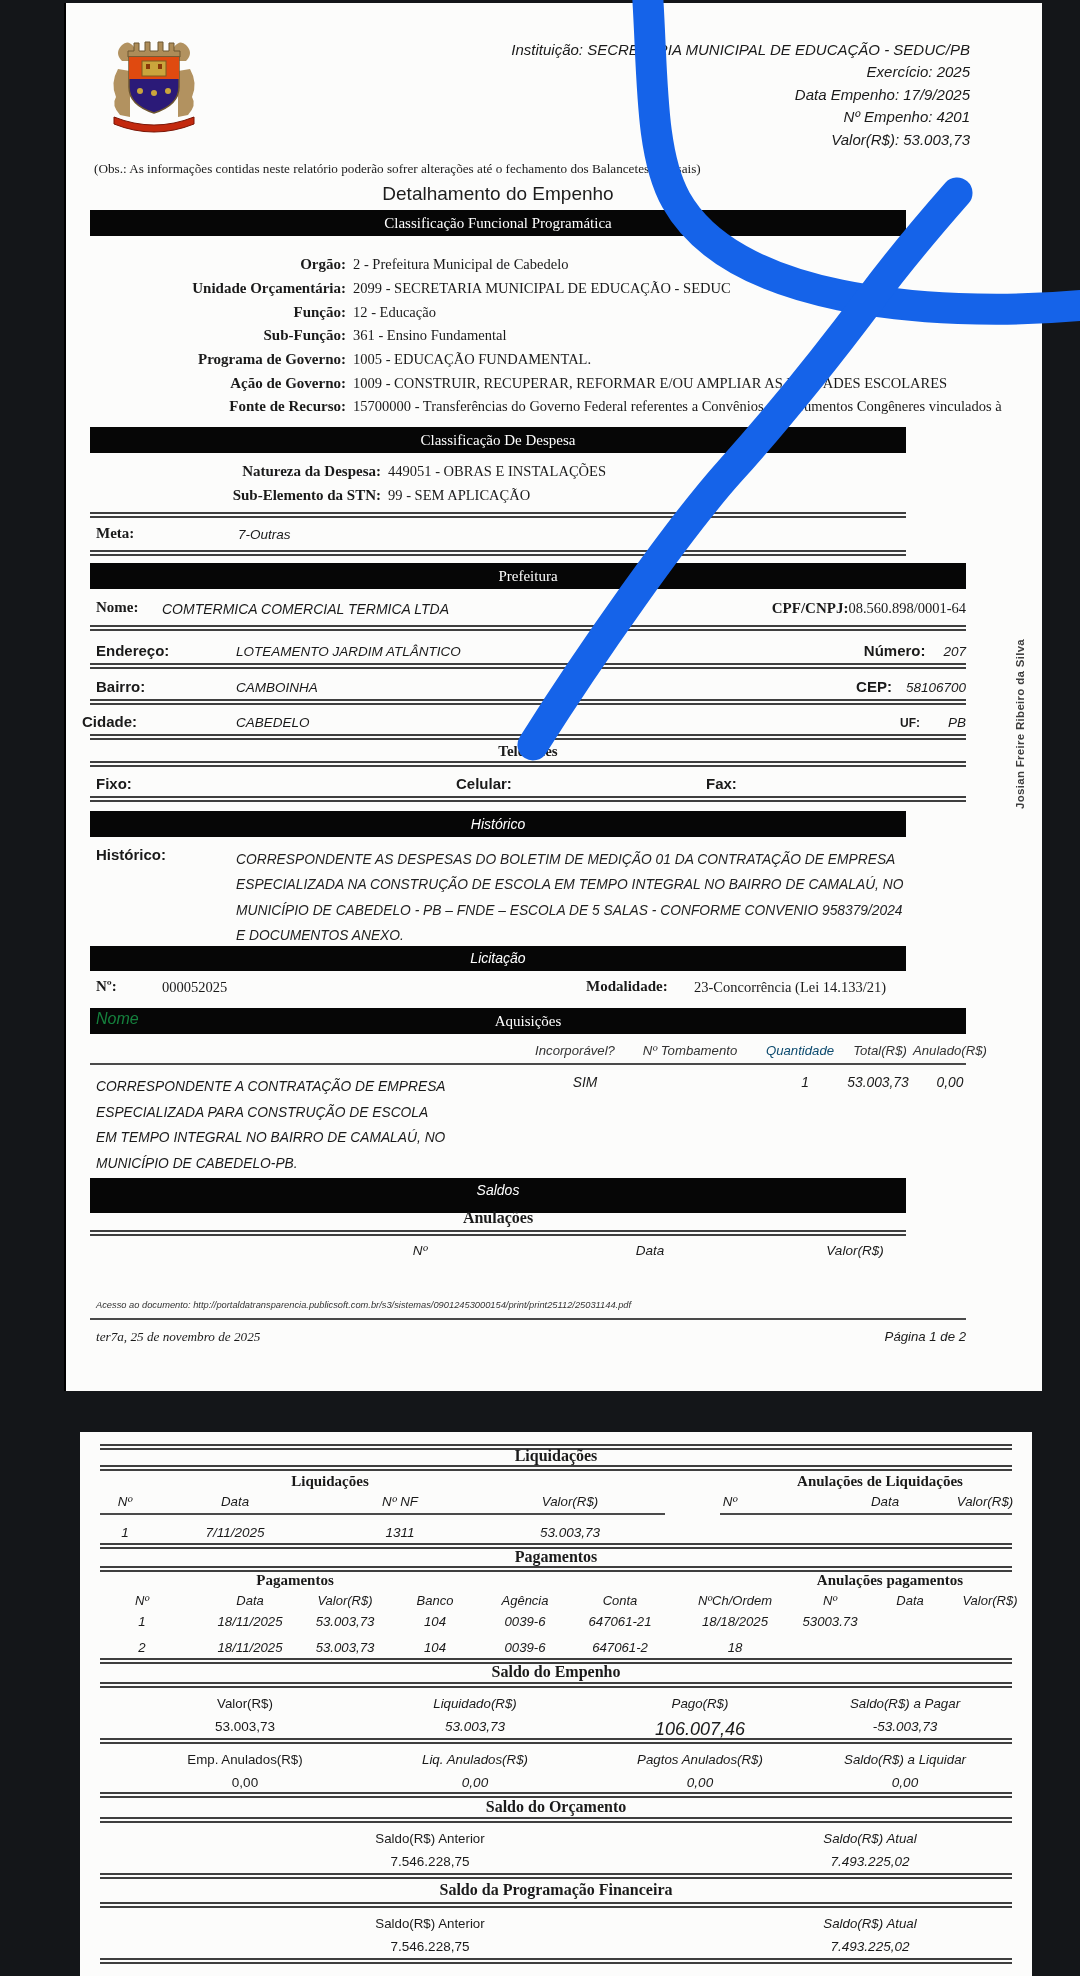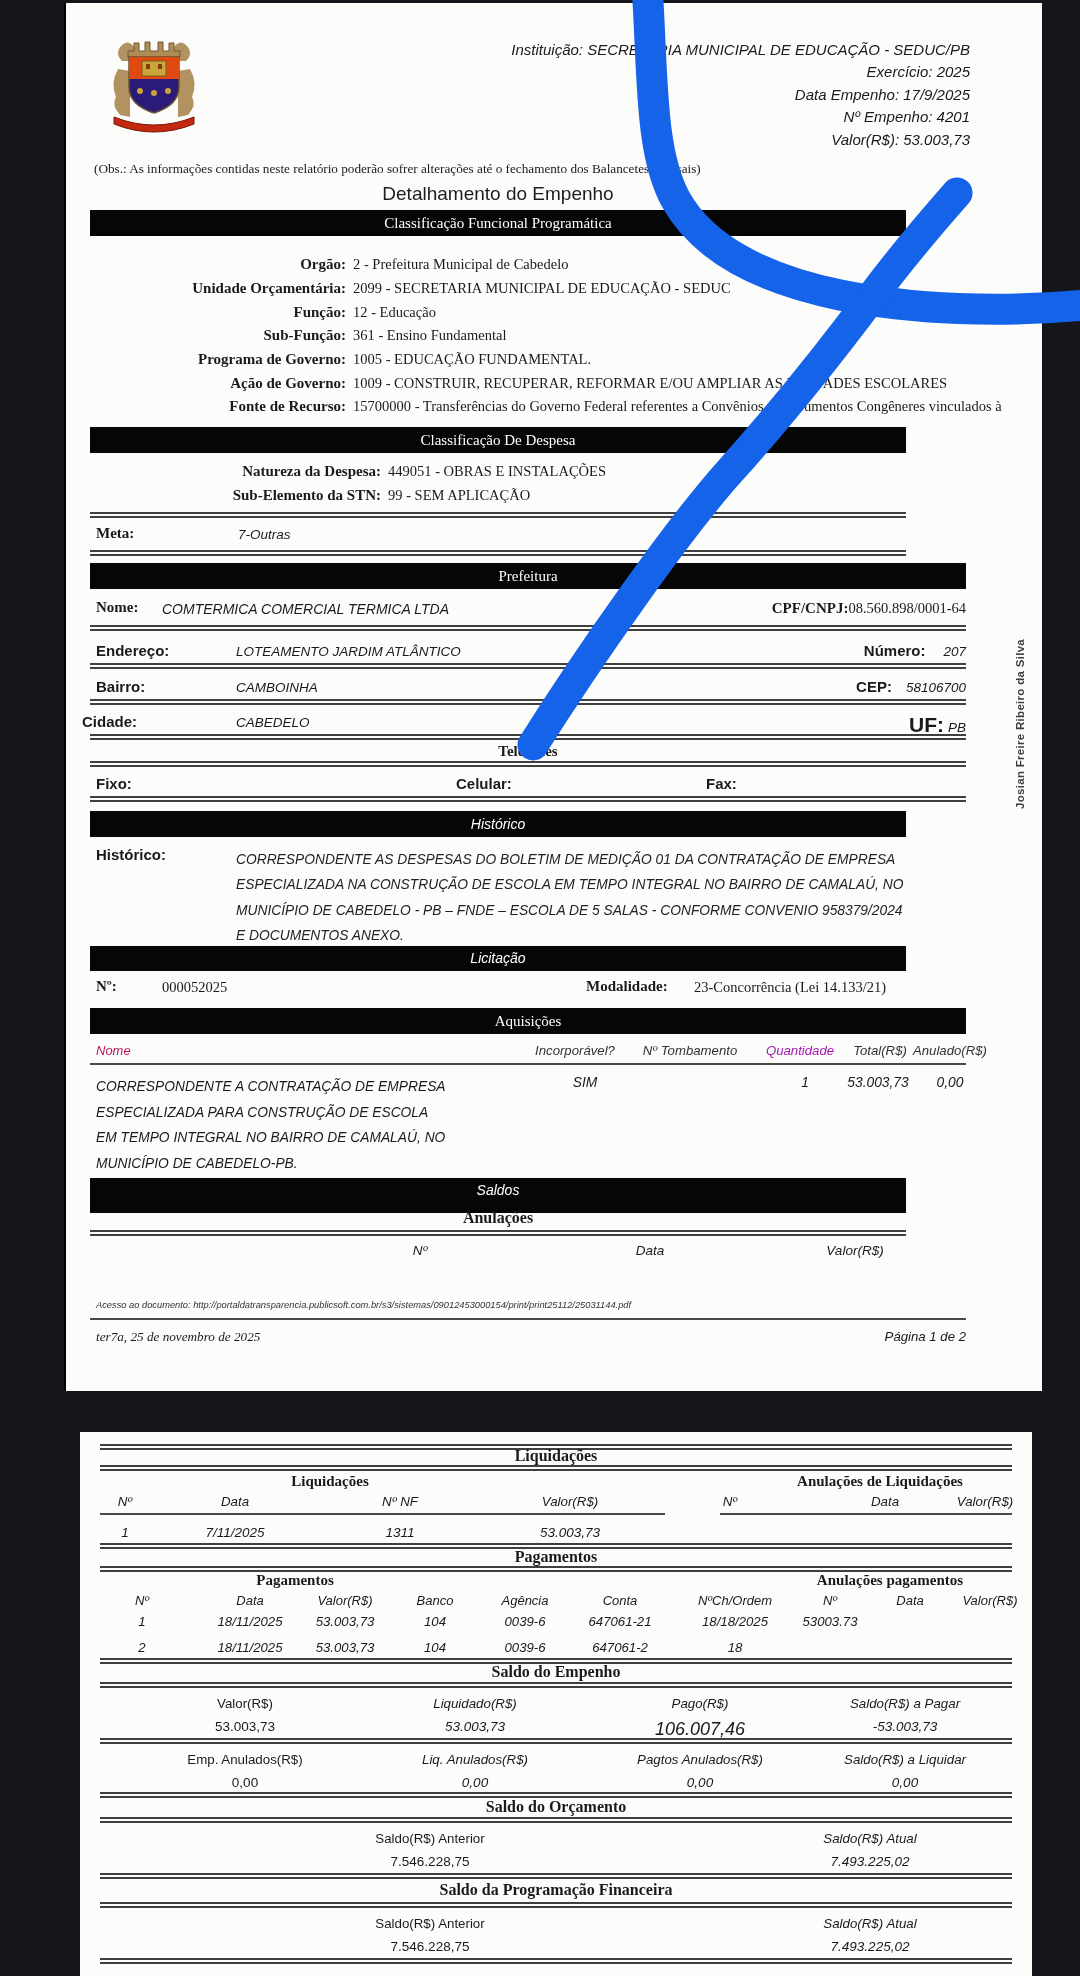--- a/index.html
+++ b/index.html
@@ -94,45 +94,45 @@
     <div class="abs" style="right:76px;top:639px;"><span class="snsb" style="font-size:15px;margin-right:18px;">Número:</span><span class="it" style="font-size:13.5px;">207</span></div>
     <div class="dline" style="left:24px;top:660px;width:876px;"></div>
 
     <div class="abs snsb" style="left:30px;top:675px;font-size:15px;">Bairro:</div>
     <div class="abs it" style="left:170px;top:677px;font-size:13.5px;">CAMBOINHA</div>
     <div class="abs" style="right:76px;top:675px;"><span class="snsb" style="font-size:15px;margin-right:14px;">CEP:</span><span class="it" style="font-size:13.5px;">58106700</span></div>
     <div class="dline" style="left:24px;top:696px;width:876px;"></div>
 
     <div class="abs snsb" style="left:16px;top:710px;font-size:15px;">Cidade:</div>
     <div class="abs it" style="left:170px;top:712px;font-size:13.5px;">CABEDELO</div>
-    <div class="abs" style="right:76px;top:710px;"><span class="snsb" style="font-size:21px;margin-right:4px;">UF:</span><span class="it" style="font-size:13.5px;">PB</span></div>
+    <div class="abs" style="right:76px;top:710px;"><span class="snsb" style="font-size:12px;margin-right:28px;">UF:</span><span class="it" style="font-size:13.5px;">PB</span></div>
     <div class="dline" style="left:24px;top:731px;width:876px;"></div>
 
     <div class="abs sb" style="left:24px;top:740px;width:876px;text-align:center;font-size:15px;">Telefones</div>
     <div class="dline" style="left:24px;top:758px;width:876px;"></div>
     <div class="abs snsb" style="left:30px;top:772px;font-size:15px;">Fixo:</div>
     <div class="abs snsb" style="left:390px;top:772px;font-size:15px;">Celular:</div>
     <div class="abs snsb" style="left:640px;top:772px;font-size:15px;">Fax:</div>
     <div class="dline" style="left:24px;top:793px;width:876px;"></div>
 
     <div class="bar itsans" style="left:24px;top:808px;width:816px;">Histórico</div>
     <div class="abs snsb" style="left:30px;top:843px;font-size:15px;">Histórico:</div>
     <div class="abs it" style="left:170px;top:844px;width:672px;white-space:normal;font-size:13.8px;line-height:25.4px;color:#222;">CORRESPONDENTE AS DESPESAS DO BOLETIM DE MEDIÇÃO 01  DA CONTRATAÇÃO DE EMPRESA ESPECIALIZADA NA CONSTRUÇÃO DE ESCOLA EM TEMPO INTEGRAL NO BAIRRO DE CAMALAÚ, NO MUNICÍPIO DE CABEDELO - PB – FNDE – ESCOLA DE 5 SALAS - CONFORME CONVENIO 958379/2024 E DOCUMENTOS ANEXO.</div>
 
     <div class="bar itsans" style="left:24px;top:943px;width:816px;height:25px;line-height:25px;">Licitação</div>
     <div class="abs sb" style="left:30px;top:975px;font-size:15px;">Nº:</div>
     <div class="abs serif" style="left:96px;top:976px;font-size:14.5px;">000052025</div>
     <div class="abs sb" style="left:520px;top:975px;font-size:15px;">Modalidade:</div>
     <div class="abs serif" style="left:628px;top:976px;font-size:14.5px;">23-Concorrência (Lei 14.133/21)</div>
 
     <div class="bar serif" style="left:24px;top:1005px;width:876px;">Aquisições</div>
-    <div class="abs it" style="left:30px;top:1040px;font-size:13px;color:#be185d;">Nome</div>
+    <div class="abs it" style="left:30px;top:1007px;font-size:16px;color:#15803d;">Nome</div>
     <div class="abs it cc" style="left:509px;top:1040px;font-size:13.2px;color:#333;">Incorporável?</div>
     <div class="abs it cc" style="left:624px;top:1040px;font-size:13.2px;color:#333;">Nº Tombamento</div>
-    <div class="abs it cc" style="left:734px;top:1040px;font-size:13.2px;color:#a21caf;">Quantidade</div>
+    <div class="abs it cc" style="left:734px;top:1040px;font-size:13.2px;color:#0c4a6e;">Quantidade</div>
     <div class="abs it cc" style="left:814px;top:1040px;font-size:13.2px;color:#333;">Total(R$)</div>
     <div class="abs it cc" style="left:884px;top:1040px;font-size:13.2px;color:#333;">Anulado(R$)</div>
     <div class="sline" style="left:24px;top:1060px;width:876px;"></div>
     <div class="abs it" style="left:30px;top:1071px;width:350px;white-space:normal;font-size:13.8px;line-height:25.5px;">CORRESPONDENTE A CONTRATAÇÃO DE EMPRESA ESPECIALIZADA PARA CONSTRUÇÃO DE ESCOLA EM TEMPO INTEGRAL NO BAIRRO DE CAMALAÚ, NO MUNICÍPIO DE CABEDELO-PB.</div>
     <div class="abs it cc" style="left:519px;top:1072px;font-size:13.8px;">SIM</div>
     <div class="abs it cc" style="left:739px;top:1072px;font-size:13.8px;">1</div>
     <div class="abs it cc" style="left:812px;top:1072px;font-size:13.8px;">53.003,73</div>
     <div class="abs it cc" style="left:884px;top:1072px;font-size:13.8px;">0,00</div>
 
     <div class="bar itsans" style="left:24px;top:1175px;width:816px;height:35px;line-height:25px;">Saldos</div>

